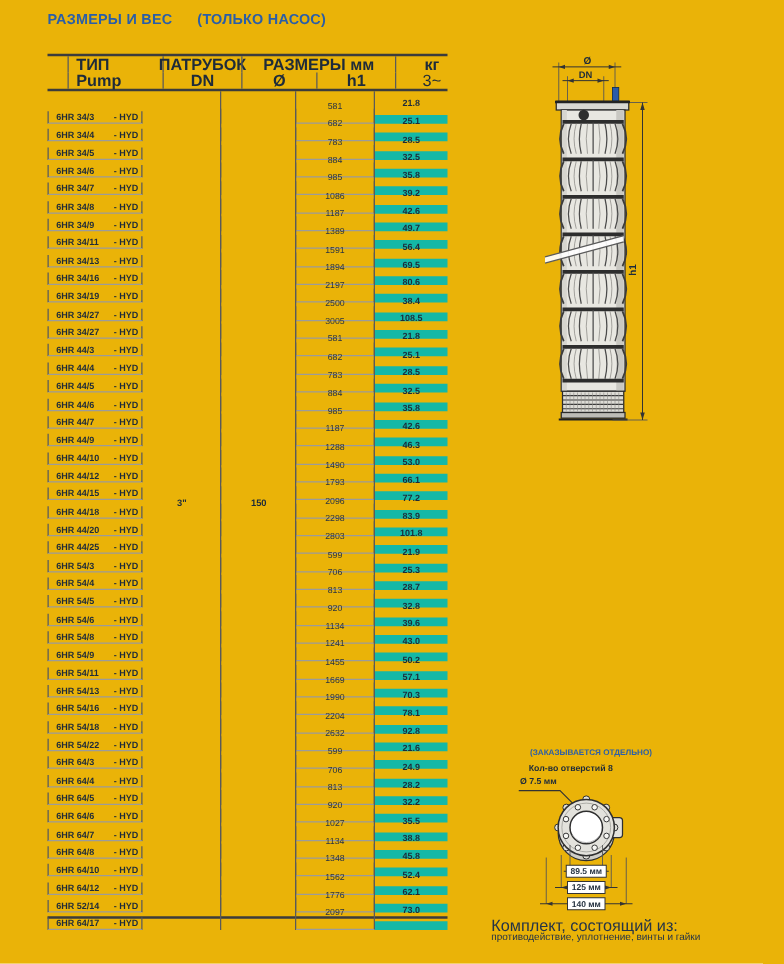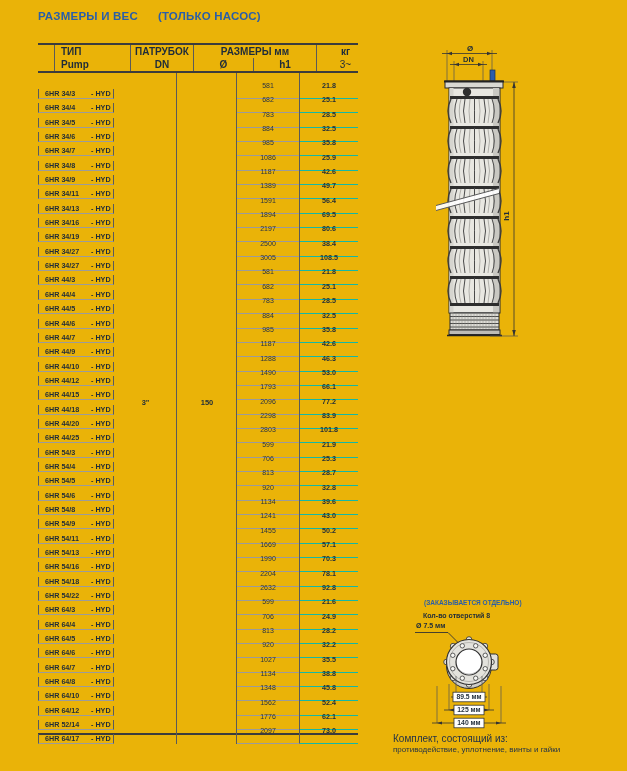--- a/index.html
+++ b/index.html
@@ -7,53 +7,53 @@
         font-family:"Liberation Sans",sans-serif;color:#1e2b3a;}
 
   
   .title-row{position:absolute;left:38px;top:10px;display:flex;gap:20px;align-items:baseline;}
   .title-main,.title-sub{color:#2a5ea8;font-size:11.5px;font-weight:bold;letter-spacing:.2px;}
 
   
   .tbl{position:absolute;left:38px;top:43px;width:320px;}
   .thead{display:grid;grid-template-columns:76px 63px 60px 63px 58px;grid-template-rows:13px 13px;
          border-top:2px solid #3c3c3c;border-bottom:2px solid #3c3c3c;
-         font-size:10px;font-weight:bold;padding-left:16px;}
+         font-size:13px;font-weight:bold;padding-left:16px;}
   .hc{display:flex;align-items:center;justify-content:center;}
   .hl{justify-content:flex-start;padding-left:6px;}
   .bL{border-left:1px solid #5a5a5a;}
   .h-dims{grid-column:3 / span 2;}
   .h-phase{font-weight:normal;}
   .tbody{position:relative;border-bottom:2px solid #3c3c3c;}
   .trow{display:grid;grid-template-columns:76px 63px 60px 63px 58px;height:14.35px;}
   .cell{display:flex;align-items:center;justify-content:center;font-size:7px;color:#2a3342;
         box-sizing:border-box;}
   .c-type{justify-content:flex-start;padding-left:6px;font-weight:bold;font-size:7.2px;color:#1e2b3a;
           border-left:1px solid #5a5a5a;border-right:1px solid #5a5a5a;border-bottom:1px solid #9b9b9b;margin-top:16px;}
   .c-type .m{display:inline-block;width:46px;}
   .c-dn{border-right:1px solid #5a5a5a;}
   .c-dia{border-right:1px solid #5a5a5a;}
   .c-h1{border-right:1px solid #5a5a5a;border-bottom:1px solid #9b9b9b;}
-  .c-kg{font-weight:bold;font-size:7.2px;color:#1e2b3a;border-bottom:1px solid #14b8a6;}
+  .c-kg{font-weight:bold;font-size:7.2px;color:#1e2b3a;border-bottom:7px solid #14b8a6;}
   .merged{position:absolute;top:0;bottom:0;display:flex;align-items:center;justify-content:center;
           font-weight:bold;font-size:7.5px;color:#1e2b3a;pointer-events:none;}
   .merged-dn{left:76px;width:63px;}
   .merged-dia{left:139px;width:60px;}
 
   
   .pump-svg{position:absolute;left:430px;top:40px;}
   .kit-svg{position:absolute;left:405px;top:610px;}
   svg text{font-family:"Liberation Sans",sans-serif;}
 
   
   .kit-title{position:absolute;left:396px;top:584px;color:#2a5ea8;font-size:11px;font-weight:bold;}
   .kit-subtitle{position:absolute;left:424px;top:599px;color:#2a5ea8;font-size:6.5px;font-weight:bold;}
   .kit-holes{position:absolute;left:423px;top:612px;font-size:7px;font-weight:bold;color:#1e2b3a;}
   .kit-holedia{position:absolute;left:416px;top:622px;font-size:7px;font-weight:bold;color:#1e2b3a;}
-  .kit-note1{position:absolute;left:393px;top:733px;font-size:10px;color:#253447;}
+  .kit-note1{position:absolute;left:393px;top:733px;font-size:13px;color:#253447;}
   .kit-note2{position:absolute;left:393px;top:745px;font-size:8px;color:#253447;}
 </style>
 </head>
 <body>
 
 <div class="page">
 
   <div class="title-row">
     <span class="title-main">РАЗМЕРЫ И ВЕС</span>
     <span class="title-sub">(ТОЛЬКО НАСОС)</span>
@@ -125,21 +125,21 @@
           <div class="cell c-kg">35.8</div>
         </div>
         <div class="trow">
           <div class="cell c-type">
             <span class="m">6HR 34/8</span>
             <span class="sfx">- HYD</span>
           </div>
           <div class="cell c-dn"></div>
           <div class="cell c-dia"></div>
           <div class="cell c-h1">1086</div>
-          <div class="cell c-kg">25.9</div>
+          <div class="cell c-kg">39.2</div>
         </div>
         <div class="trow">
           <div class="cell c-type">
             <span class="m">6HR 34/9</span>
             <span class="sfx">- HYD</span>
           </div>
           <div class="cell c-dn"></div>
           <div class="cell c-dia"></div>
           <div class="cell c-h1">1187</div>
           <div class="cell c-kg">42.6</div>

